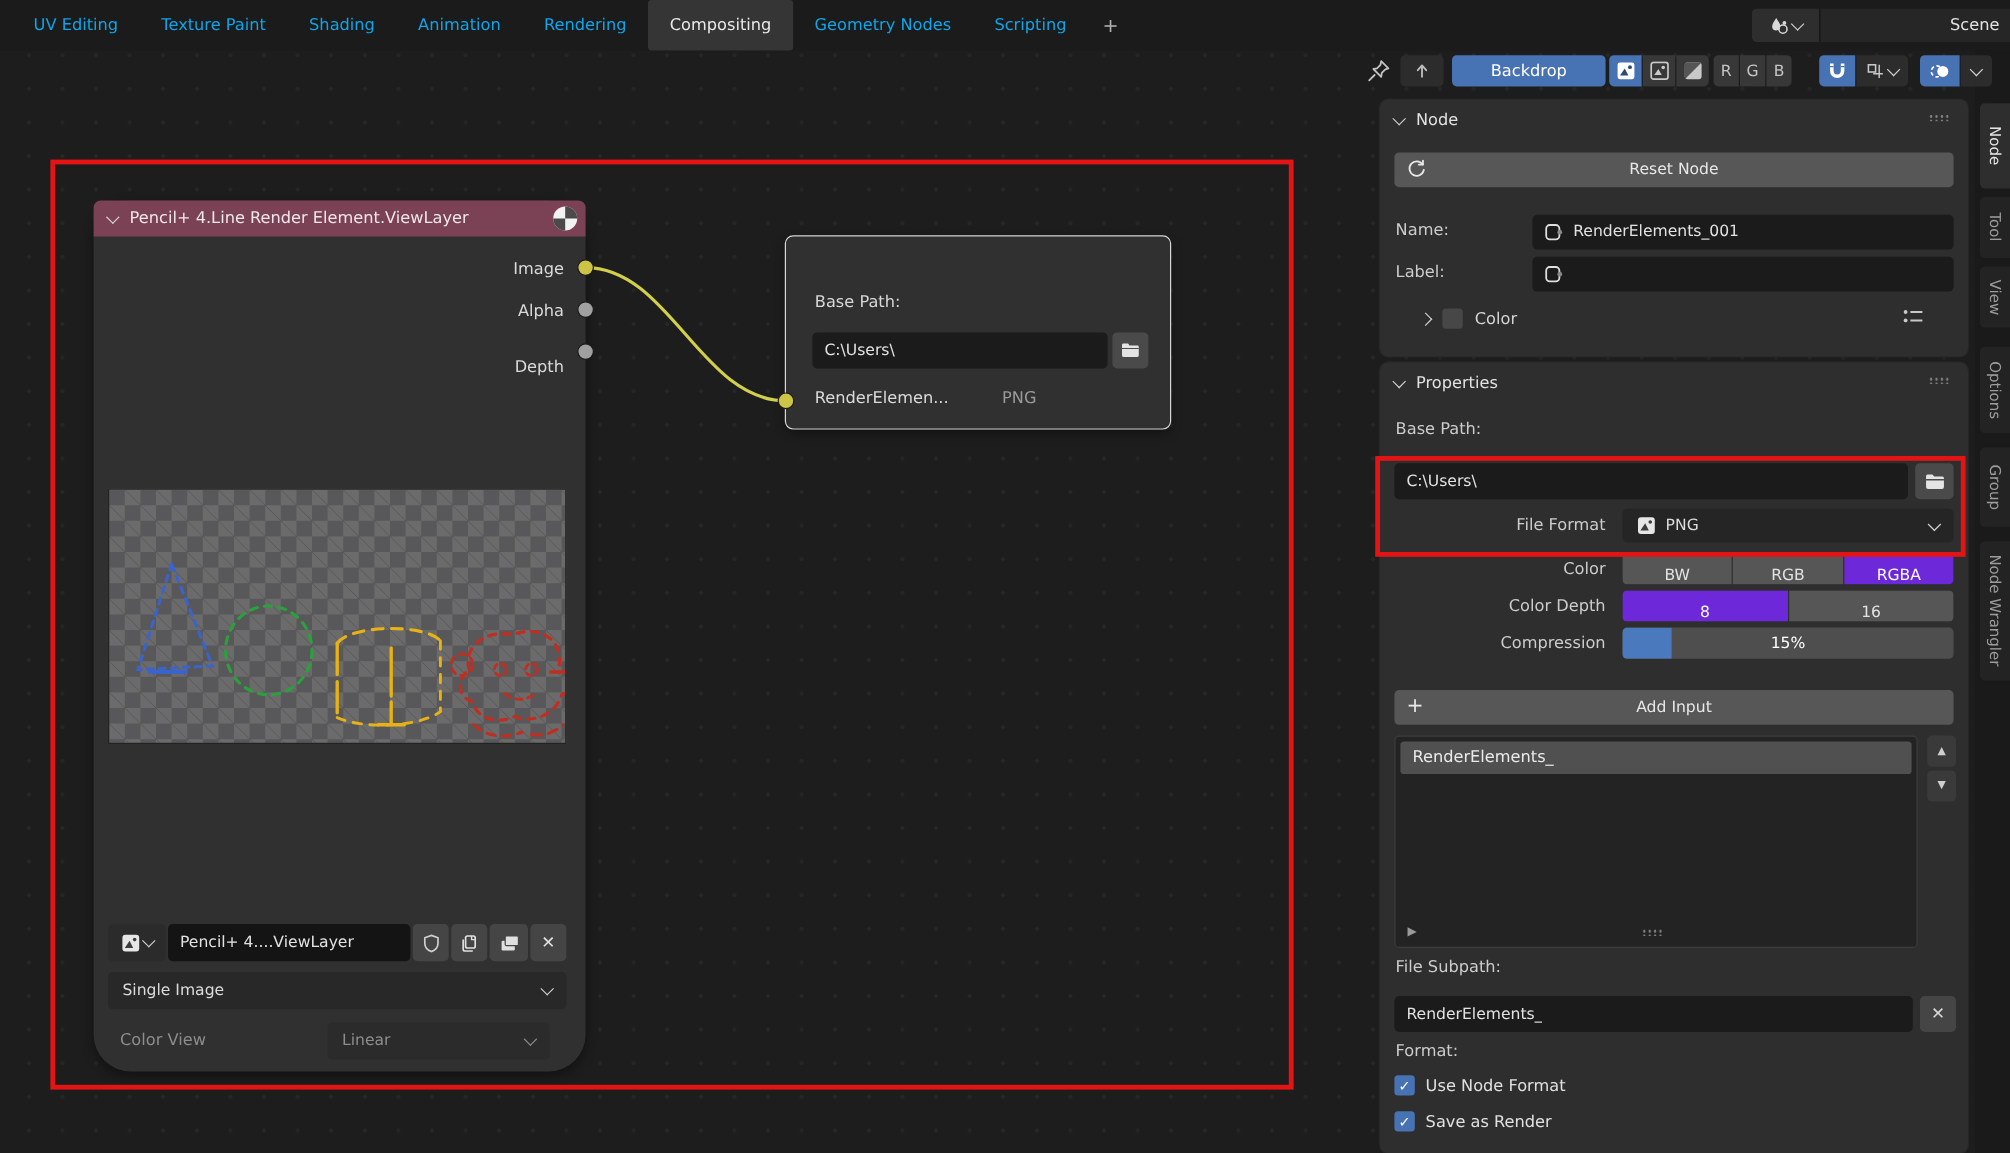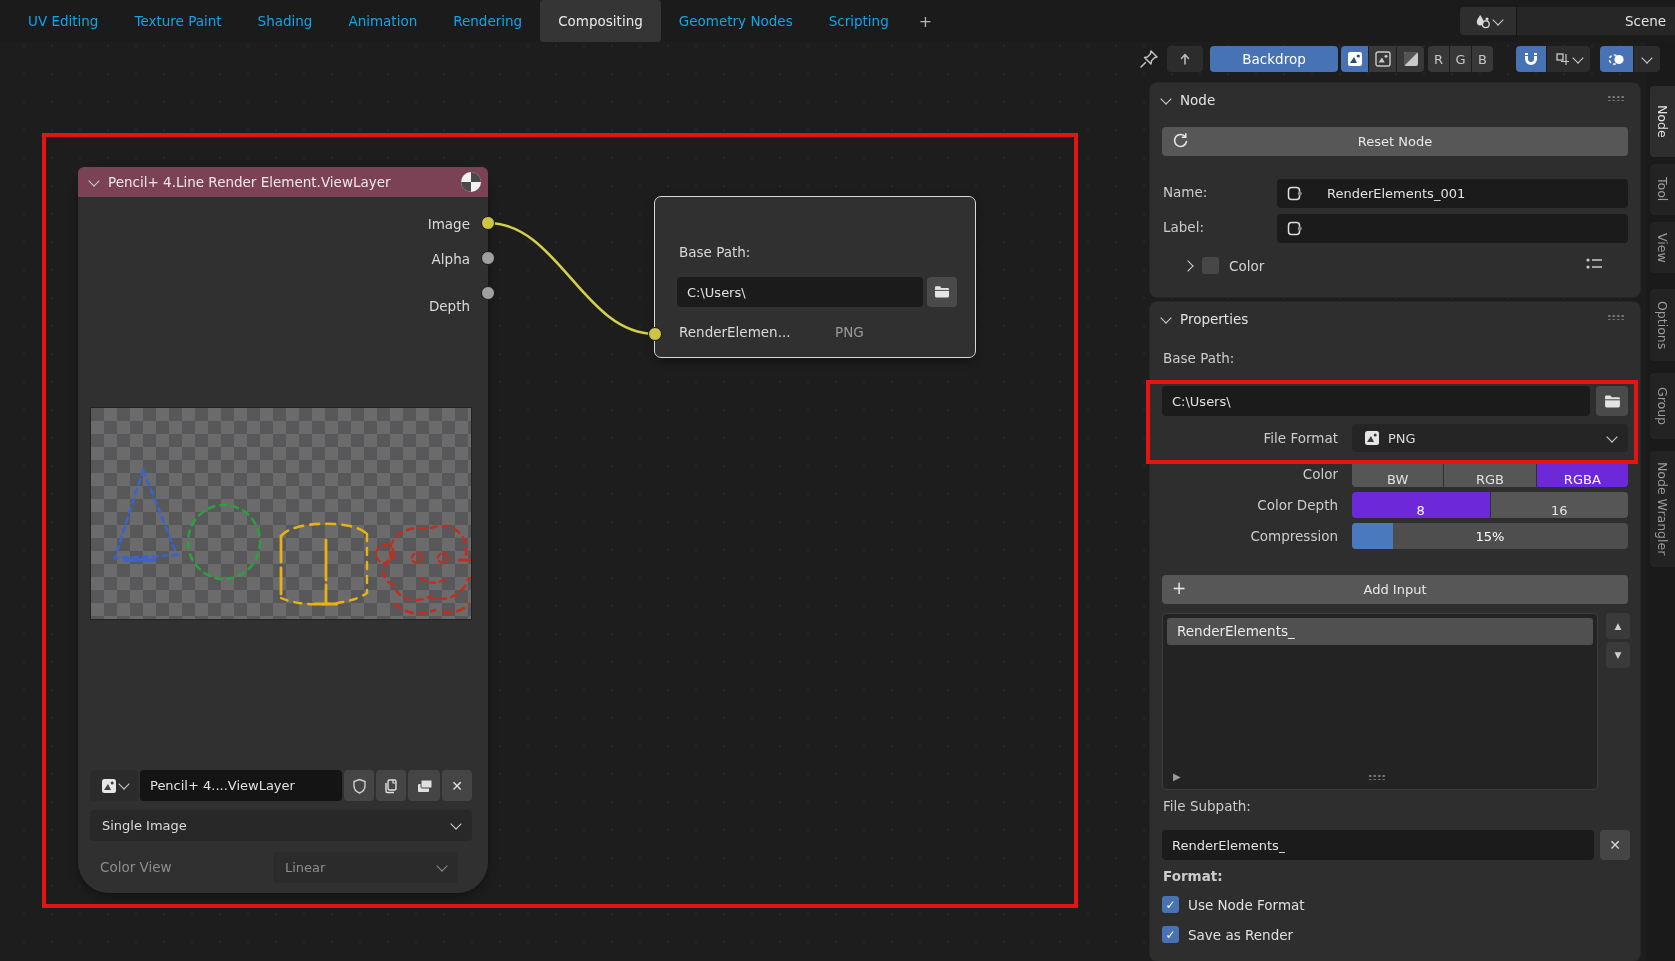--- a/index.html
+++ b/index.html
@@ -24,21 +24,21 @@
   #tabstripbg{position:absolute;left:1646px;top:42px;width:29px;height:919px;background:#1a1a1a;}
   .redrect{position:absolute;border:4px solid #e41414;box-sizing:border-box;pointer-events:none;z-index:40;}
   
   .node{position:absolute;border-radius:6px;background:#303030;box-shadow:0 3px 10px rgba(0,0,0,.4);}
   .node.selected{outline:1.6px solid #d8d8d8;}
   .nhead{position:absolute;left:0;top:0;right:0;height:30px;border-radius:6px 6px 0 0;display:flex;align-items:center;padding:0 12px;box-sizing:border-box;gap:10px;color:#efe7ea;font-size:13.5px;}
   .outrow{position:absolute;right:18px;height:20px;line-height:20px;color:#dadada;font-size:13.5px;text-align:right;}
   .socket{position:absolute;width:14px;height:14px;border-radius:50%;border:1.5px solid #191919;box-sizing:border-box;z-index:5;}
   .socket.yellow{background:#cdc344;}
   .socket.gray{background:#a0a0a0;}
-  .field{background:#1b1b1b;border-radius:4px;display:flex;align-items:center;padding:0 10px;box-sizing:border-box;color:#e2e2e2;gap:24px;}
+  .field{background:#1b1b1b;border-radius:4px;display:flex;align-items:center;padding:0 10px;box-sizing:border-box;color:#e2e2e2;gap:8px;}
   .btn{background:#575757;border-radius:4px;display:flex;align-items:center;justify-content:center;color:#e8e8e8;box-sizing:border-box;}
   .iconbtn{background:#454545;border-radius:4px;display:flex;align-items:center;justify-content:center;box-sizing:border-box;}
   #preview{position:absolute;left:12px;top:240px;width:382px;height:213px;border:1px solid #232323;box-sizing:border-box;
      background-color:#58585a;
      background-image:linear-gradient(45deg,#6b6b6b 25%,transparent 25%,transparent 75%,#6b6b6b 75%),
                       linear-gradient(45deg,#6b6b6b 25%,transparent 25%,transparent 75%,#6b6b6b 75%);
      background-size:26px 26px;background-position:0 0,13px 13px;}
   .dbrow{position:absolute;left:12px;width:382px;height:31px;display:flex;gap:2px;}
   .drop{background:#282828;border-radius:4px;display:flex;align-items:center;padding:0 12px;box-sizing:border-box;color:#dcdcdc;}
   
@@ -433,21 +433,21 @@
       </div>
 
     <div class="rowlabel" style="left:13px;top:496px;">File Subpath:</div>
     <div class="field" style="position:absolute;left:12px;top:528px;width:432px;height:30px;">
       <span class="nofit">RenderElements_</span>
     </div>
     <div class="iconbtn" style="position:absolute;left:450px;top:528px;width:30px;height:30px;background:#454545;color:#d8d8d8;font-size:14px;">
         <span>✕</span>
       </div>
 
-    <div class="rowlabel" style="left:13px;top:566px;font-weight:bold;">Format:</div>
+    <div class="rowlabel" style="left:13px;top:566px;">Format:</div>
 
     <div class="checkrow" style="top:594px;">
       <span class="cbox">
           <span>✓</span>
         </span>
       <span>Use Node Format</span>
     </div>
     <div class="checkrow" style="top:624px;">
       <span class="cbox">
           <span>✓</span>

